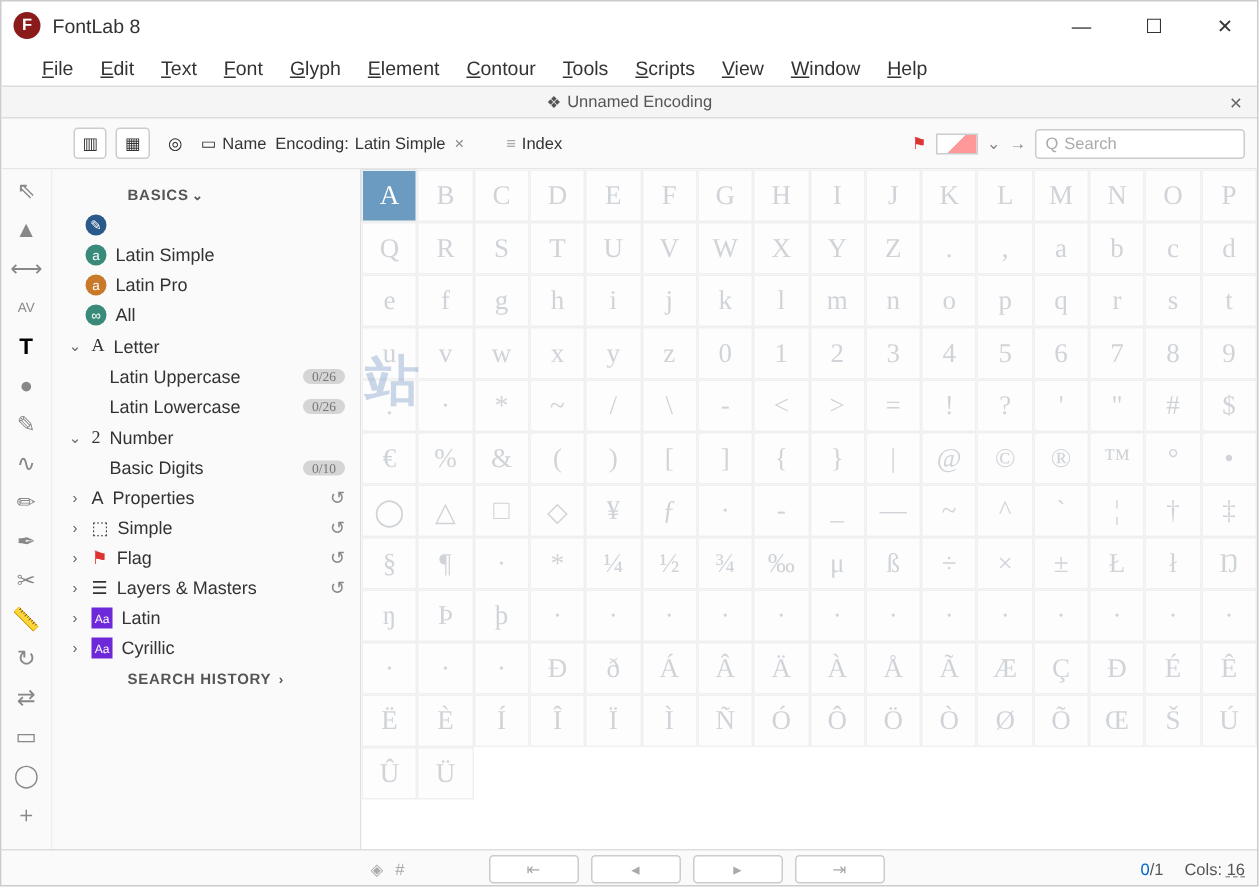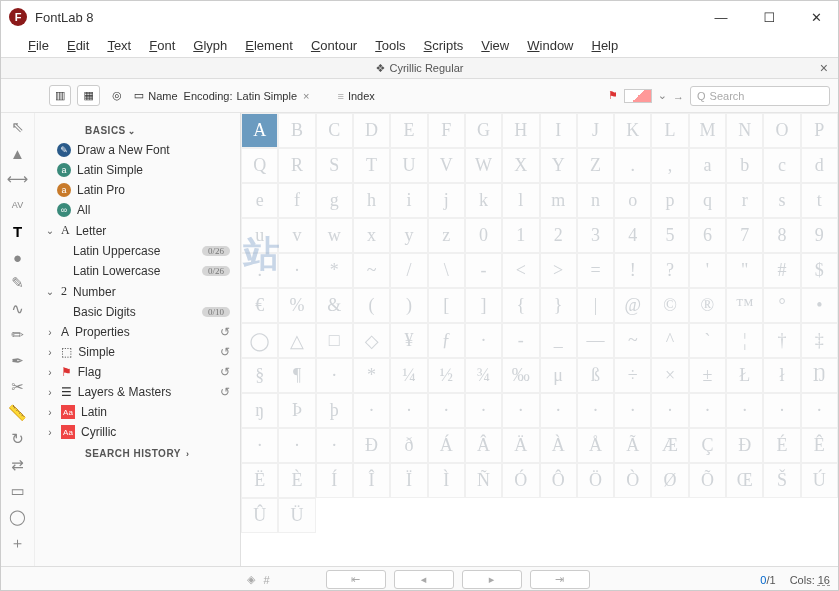--- a/index.html
+++ b/index.html
@@ -32,21 +32,21 @@
 .panel-section-hdr .chev { font-size: 9px; margin-left: 2px; }
 .panel-item { display: flex; align-items: center; padding: 3px 2px 3px 14px; gap: 6px; color: #333; }
 .panel-item .badge { width: 14px; height: 14px; border-radius: 50%; background: #2a5a8a; color: #fff; font-size: 9px; display: flex; align-items: center; justify-content: center; font-family: sans-serif; }
 .panel-item .badge.teal { background: #3a8a7a; }
 .panel-item .badge.orange { background: #c87a2a; }
 .panel-item .exp { width: 10px; text-align: center; margin-left: -12px; margin-right: 0; font-size: 10px; color: #666; }
 .panel-item .itxt { flex: 1; }
 .panel-item .count { background: #d5d5d5; color: #777; border-radius: 8px; padding: 0 6px; font-size: 9px; font-family: Liberation Serif, serif; }
 .panel-item .undo { font-size: 12px; color: #888; }
 .panel-item.sub { padding-left: 30px; }
-.panel-item .sq { width: 14px; height: 14px; background: #ef4444; color: #fff; font-size: 8px; display: flex; align-items: center; justify-content: center; font-family: sans-serif; }
+.panel-item .sq { width: 14px; height: 14px; background: #6d28d9; color: #fff; font-size: 8px; display: flex; align-items: center; justify-content: center; font-family: sans-serif; }
 .glyph-area { flex: 1; background: #fff; position: relative; overflow: hidden; }
 .glyph-grid { display: grid; grid-template-columns: repeat(16, 1fr); }
 .glyph-cell { height: 35px; border: 1px solid #f0f0f0; display: flex; align-items: center; justify-content: center; font-size: 18px; color: #d0d4d8; font-family: serif; background: #fdfdfd; }
 .glyph-cell.sel { background: #6b9bc0; color: #fff; }
 .watermark { position: absolute; left: 50%; top: 50%; width: 400px; margin-left: -440px; margin-top: -110px; font-size: 36px; color: rgba(100,140,190,0.35); font-weight: bold; pointer-events: none; font-family: sans-serif; }
 .statusbar { height: 26px; border-top: 1px solid #ddd; background: #fafafa; display: flex; align-items: center; padding: 0 8px; gap: 8px; font-family: monospace; font-size: 11px; color: #555; }
 .statusbar .pg { border: 1px solid #ccc; border-radius: 3px; padding: 2px 18px; background: #fff; min-width: 60px; text-align: center; color: #aaa; }
 .statusbar .pgnum { color: #0066cc; }
 .statusbar .right { margin-left: auto; display: flex; gap: 14px; align-items: center; }
 </style>
@@ -73,21 +73,21 @@
     <span><u>C</u>ontour</span>
     <span><u>T</u>ools</span>
     <span><u>S</u>cripts</span>
     <span><u>V</u>iew</span>
     <span><u>W</u>indow</span>
     <span><u>H</u>elp</span>
   </div>
 
 <div class="tabbar">
   <span style="margin-right:4px;">❖</span>
-  <span>Cyrillic Regular</span>
+  <span>Unnamed Encoding</span>
   <span class="close-tab">×</span>
 </div>
 
 <div class="toolbar-row">
   <span class="tool-btn">▥</span>
   <span class="tool-btn">▦</span>
   <span class="tool-btn flat">◎</span>
   <span class="encoding-lbl">
     <span>▭</span>
     <span>Name</span>
@@ -132,21 +132,20 @@
       <div class="ico">▭</div>
       <div class="ico">◯</div>
       <div class="ico">＋</div>
     </div>
 
   <div class="panel">
     <div class="panel-section-hdr"><span>BASICS</span><span class="chev">⌄</span></div>
     <div id="basics-list">
         <div class="panel-item">
           <span class="badge blue">✎</span>
-          <span class="itxt">Draw a New Font</span>
         </div>
         <div class="panel-item">
           <span class="badge teal">a</span>
           <span class="itxt">Latin Simple</span>
         </div>
         <div class="panel-item">
           <span class="badge orange">a</span>
           <span class="itxt">Latin Pro</span>
         </div>
       </div>

